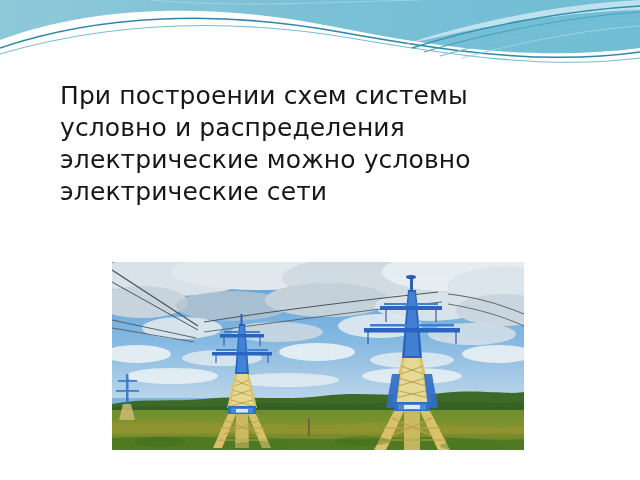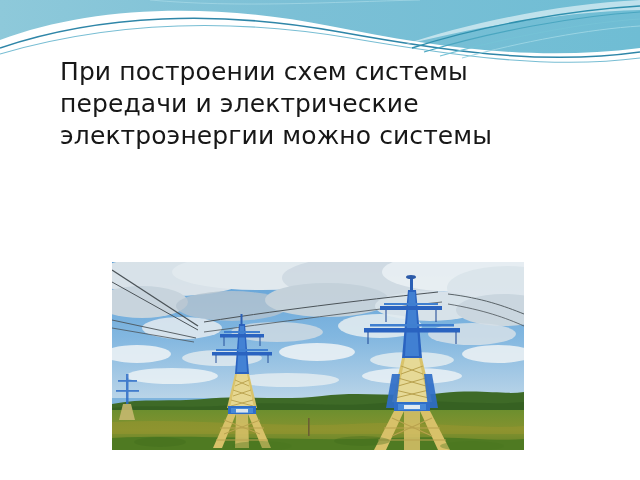--- a/index.html
+++ b/index.html
@@ -30,21 +30,21 @@
     width: 640px;
     height: 78px;
     overflow: hidden;
   }
   .banner svg { display: block; }
 
   
   .textblock {
     position: absolute;
     left: 60px;
-    top: 56px;
+    top: 80px;
     width: 558px;
   }
   .textline {
     font-size: 25px;
     line-height: 32px;
     color: #171717;
     letter-spacing: 0.1px;
     white-space: nowrap;
   }
 
@@ -93,22 +93,23 @@
       <path d="M640,12 C575,16 490,32 424,52" fill="none" stroke="#4aa6c0" stroke-width="1.2"></path>
       <path d="M640,19 C582,23 503,38 440,56" fill="none" stroke="#75c2d6" stroke-width="1.1"></path>
       <path d="M640,26 C590,29 520,42 462,58" fill="none" stroke="#9ad4e3" stroke-width="1"></path>
 
       <path d="M150,0 C240,8 330,2 420,0" fill="none" stroke="#a8dae7" stroke-width="1" opacity="0.7"></path>
     </svg>
   </div>
 
   <div class="textblock">
     <div class="textline">При построении схем системы</div>
-    <div class="textline">передачи и электрические</div>
-    <div class="textline">электроэнергии можно системы</div>
+    <div class="textline">условно и распределения</div>
+    <div class="textline">электрические можно условно</div>
+    <div class="textline">электрические сети</div>
   </div>
 
   <div class="photo">
     <svg width="412" height="188" viewBox="0 0 412 188" xmlns="http://www.w3.org/2000/svg">
       <defs>
         <linearGradient id="skyGrad" x1="0" y1="0" x2="0" y2="1">
           <stop offset="0%" stop-color="#5d9fd6"></stop>
           <stop offset="55%" stop-color="#82b7e0"></stop>
           <stop offset="100%" stop-color="#b9d4e8"></stop>
         </linearGradient>

